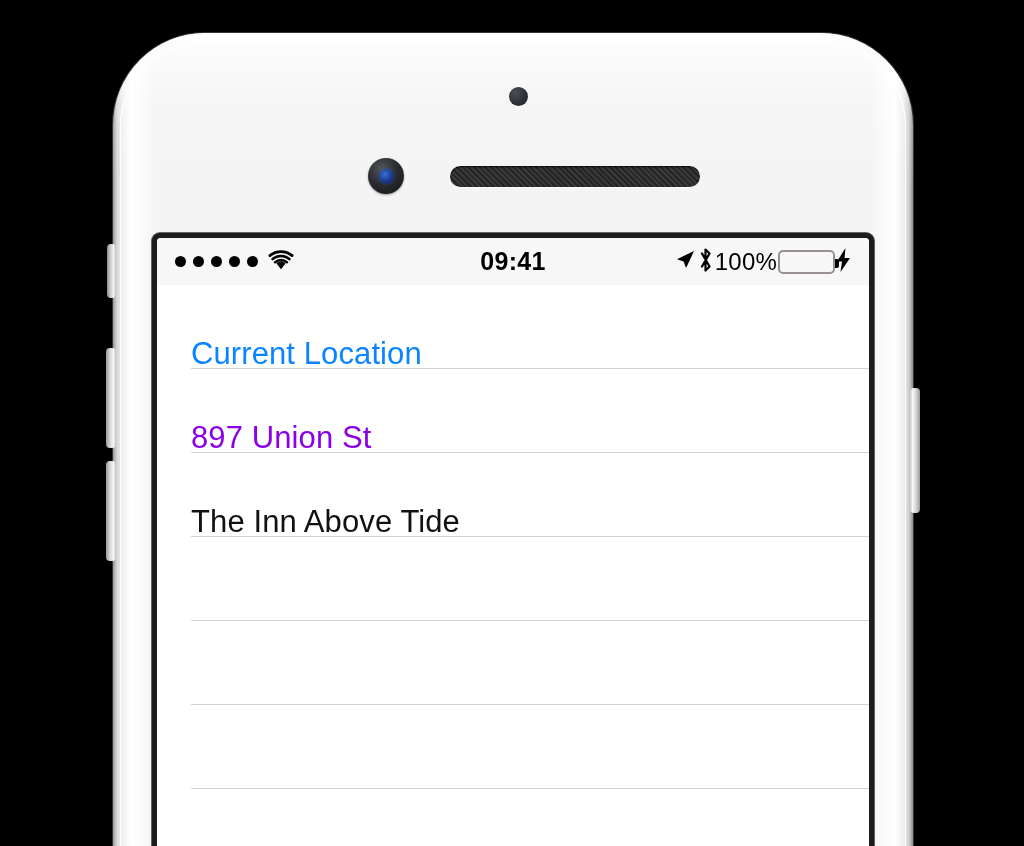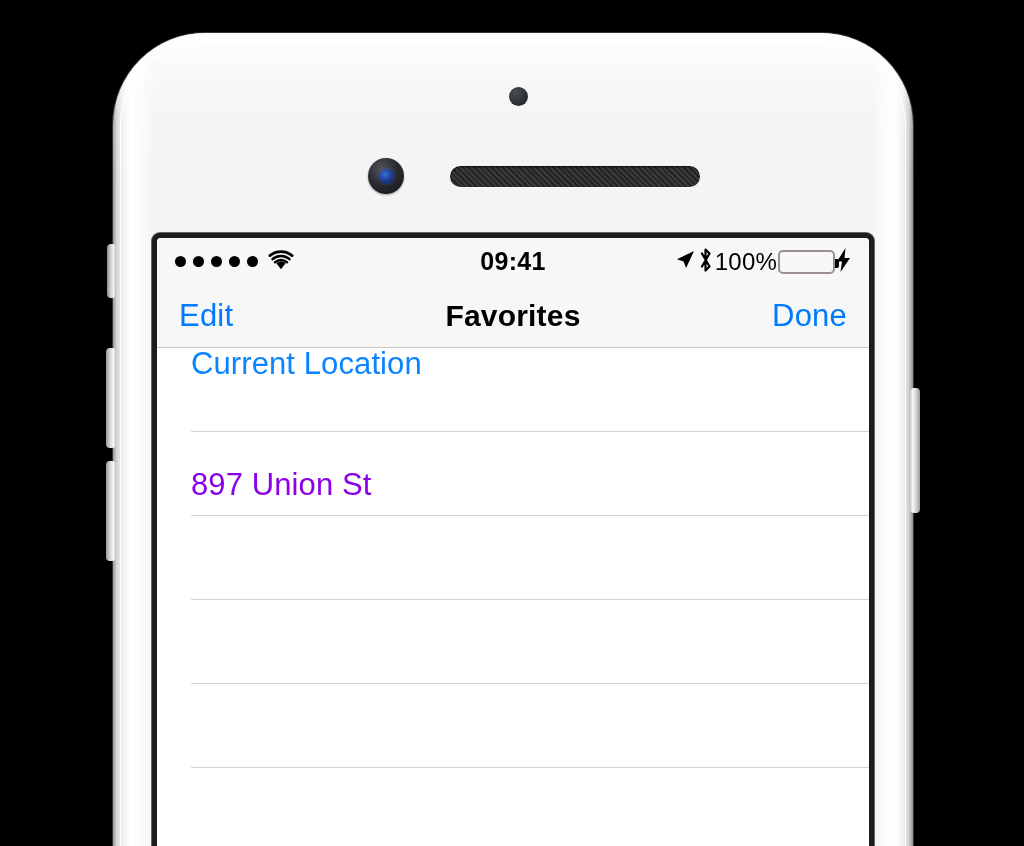--- a/index.html
+++ b/index.html
@@ -137,21 +137,21 @@
   .nav-title{
     position:absolute; left:0; right:0; text-align:center;
     font-size:30px; font-weight:700; color:#000; letter-spacing:.2px;
   }
   .nav-right{ margin-left:auto; position:relative; z-index:2; }
   .nav-left{ position:relative; z-index:2; }
 
   
   .list{ background:#ffffff; }
   .row{
-    height:84px; display:flex; align-items:flex-start;
+    height:84px; display:flex; align-items:flex-end;
     padding-left:34px; position:relative; background:#fff;
   }
   .row::after{
     content:""; position:absolute; left:34px; right:0; bottom:0;
     height:1px; background:#d4d4d4;
   }
   .row-label{ font-size:31px; letter-spacing:.1px; line-height:1; }
   .c-blue{ color:#0A84FF; }
   .c-purple{ color:#8B00E6;margin-top:37px; }
   .c-black{ color:#111111; }
@@ -213,32 +213,30 @@
               <span class="battery-nub"></span>
             </span>
             <span>
               <svg width="15" height="24" viewBox="0 0 15 24">
                 <path d="M9.5 0 L1 13.5 L6 13.5 L4.5 24 L14 10 L8.5 10 Z" fill="#000"></path>
               </svg>
             </span>
           </div>
         </div>
 
-        <div class="navbar">
-          <button class="nav-btn nav-left">Edit</button>
-          <div class="nav-title">Favorites</div>
-          <button class="nav-btn nav-right">Done</button>
-        </div>
 
         <div class="list">
           <div class="row">
             <span class="row-label c-blue">Current Location</span>
           </div>
           <div class="row">
             <span class="row-label c-purple">897 Union St</span>
+          </div>
+          <div class="row">
+            <span class="row-label c-black">The Inn Above Tide</span>
           </div>
           <div class="row">
             <span class="row-label c-black"></span>
           </div>
           <div class="row">
             <span class="row-label c-black"></span>
           </div>
           <div class="row">
             <span class="row-label c-black"></span>
           </div>

